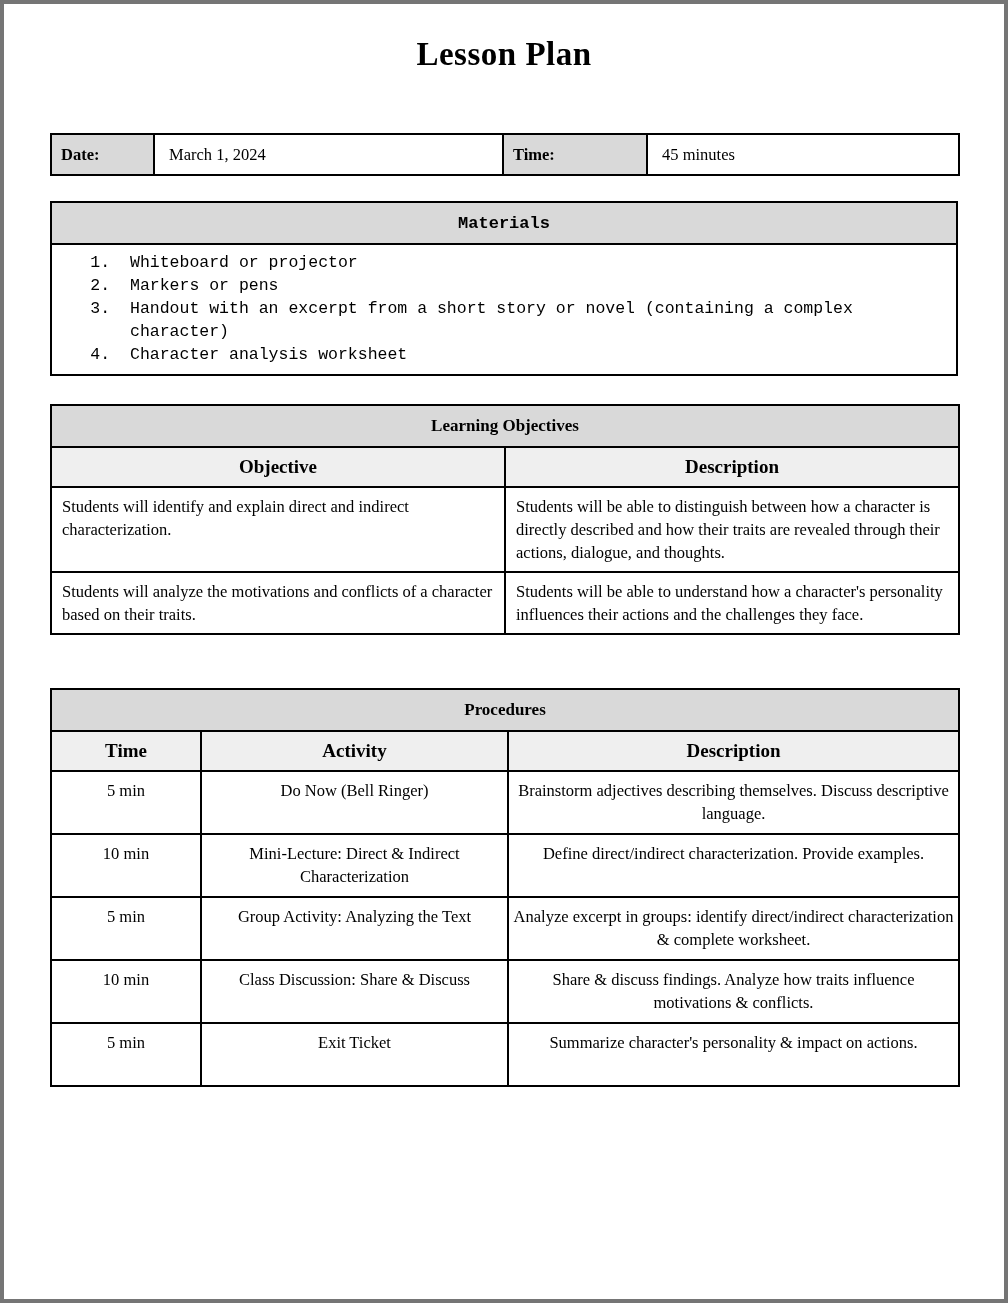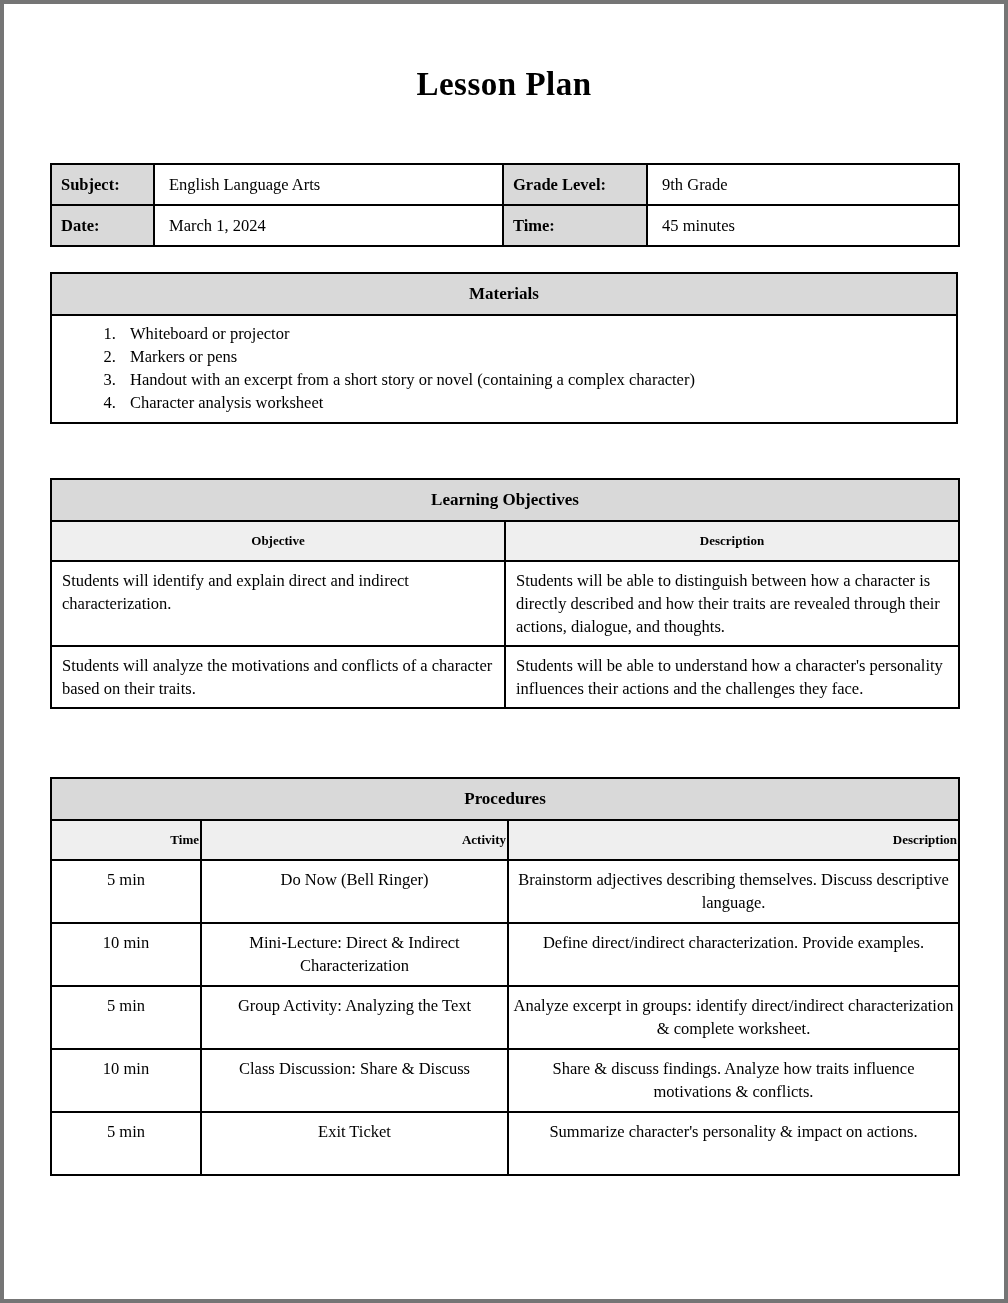--- a/index.html
+++ b/index.html
@@ -20,21 +20,21 @@
     width: 1008px;
     height: 1303px;
     background: var(--page-bg, #fff);
     border: 4px solid var(--page-border, #757575);
     overflow: hidden;
   }
   .page-title {
     font-size: 33px;
     font-weight: bold;
     text-align: center;
-    margin: 62px 0 60px 0;
+    margin: 32px 0 60px 0;
     letter-spacing: 0.5px;
   }
   .content {
     width: 908px;
     margin: 0 auto;
   }
   table {
     border-collapse: collapse;
     table-layout: fixed;
     width: 908px;
@@ -51,49 +51,49 @@
     font-weight: bold;
     text-align: center;
     height: 42px;
     font-size: 17px;
   }
   
   th.subhead {
     background: var(--subheader-bg, #efefef);
     font-weight: bold;
     height: 40px;
-    font-size: 13px;
+    font-size: 19px;
   }
   .objectives-table th.subhead { text-align: center; }
-  .procedures-table th.subhead { text-align: right; }
+  .procedures-table th.subhead { text-align: center; }
 
   
   .info-table td { height: 41px; }
   .info-table td.label {
     background: var(--header-bg, #d9d9d9);
     font-weight: bold;
     padding-left: 9px;
   }
   .info-table td.value { padding-left: 14px; }
   .info-table { margin-bottom: 25px; }
 
   
-  .materials-table { margin-bottom: 54px; }
+  .materials-table { margin-bottom: 28px; font-family: Liberation Mono, monospace; }
   .materials-table td.materials-body { padding: 6px 10px 8px 0; }
   .materials-table ol {
     margin: 0;
     padding-left: 68px;
   }
   .materials-table li {
     line-height: 23px;
     padding-left: 10px;
   }
 
   
-  .objectives-table { margin-bottom: 68px; padding-left: 32px; }
+  .objectives-table { margin-bottom: 53px; padding-left: 32px; }
   .objectives-table td.cell {
     vertical-align: top;
     padding: 7px 10px;
     line-height: 23px;
   }
 
   
   .procedures-table td.cell {
     text-align: center;
     vertical-align: top;
@@ -112,26 +112,20 @@
   <div class="content">
 
     <table class="info-table">
       <colgroup>
         <col style="width:103px">
           <col style="width:349px">
           <col style="width:144px">
           <col style="width:312px">
       </colgroup>
       <tbody>
-        <tr>
-          <td class="label">Subject:</td>
-          <td class="value">English Language Arts</td>
-          <td class="label">Grade Level:</td>
-          <td class="value">9th Grade</td>
-        </tr>
         <tr>
           <td class="label">Date:</td>
           <td class="value">March 1, 2024</td>
           <td class="label">Time:</td>
           <td class="value">45 minutes</td>
         </tr>
       </tbody>
     </table>
 
     <table class="materials-table">

